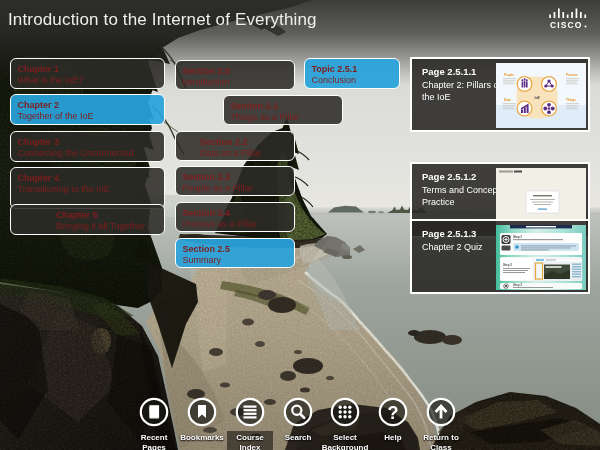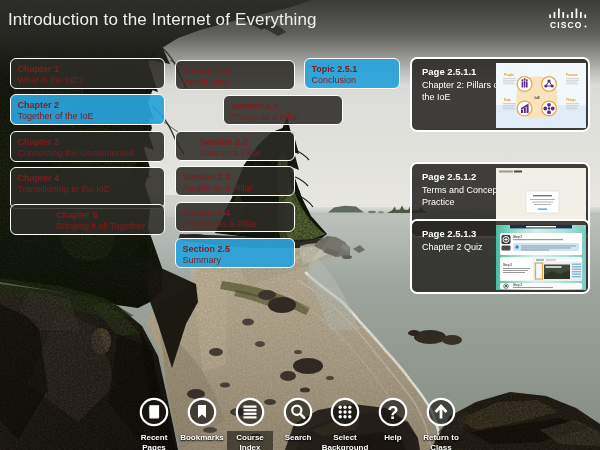--- a/index.html
+++ b/index.html
@@ -2,21 +2,21 @@
 <html><head><meta charset="utf-8"><style>
 html,body{margin:0;padding:0;}
 #stage{position:relative;width:600px;height:450px;overflow:hidden;font-family:"Liberation Sans",sans-serif;background:#ddddd9;-webkit-font-smoothing:antialiased;will-change:transform;transform:translateZ(0);}
 #bg{position:absolute;left:0;top:0;}
 #hdr{position:absolute;left:0;top:0;width:600px;height:85px;background:linear-gradient(to bottom,rgba(48,48,46,.92) 0%,rgba(48,48,46,.70) 40%,rgba(48,48,46,.40) 65%,rgba(48,48,46,.15) 85%,rgba(48,48,46,0) 100%);}
 #title{position:absolute;left:8px;top:9.5px;color:#eeeeec;font-size:17px;letter-spacing:.15px;}
 .bx{position:absolute;box-sizing:border-box;border:1.5px solid #fff;border-radius:6px;background:rgba(44,43,39,.88);color:#7f1d1d;padding:5px 0 0 6.5px;}
 .bx b{display:block;font-size:9px;line-height:10.5px;font-weight:bold;}
 .bx span{display:block;font-size:9px;line-height:10.5px;}
 .blue{background:rgba(41,163,218,.93);}
-.pg{position:absolute;box-sizing:border-box;border:2px solid #fff;border-radius:7px;background:rgba(40,39,36,.88);color:#fff;}
+.pg{position:absolute;box-sizing:border-box;border:2px solid #fff;border-radius:1px;background:rgba(40,39,36,.88);color:#fff;}
 .pg b{display:block;font-size:9.5px;line-height:11px;margin:7px 0 3px 10px;font-weight:bold;}
 .pg span{display:block;font-size:9px;line-height:11.5px;margin-left:10px;width:80px;}
 .thumb{position:absolute;left:84px;top:4px;width:90px;height:65px;}
 .tool{position:absolute;width:96px;text-align:center;color:#fff;}
 .tool .lbl{margin-top:2px;font-size:8px;font-weight:bold;line-height:9.5px;text-shadow:0 1px 1.5px rgba(0,0,0,.9),0 0 2px rgba(0,0,0,.55);}
 </style></head><body>
 <div id="stage">
 <svg id="bg" width="600" height="450" viewBox="0 0 600 450">
 <defs>
 <linearGradient id="sky" x1="0" y1="0" x2="0" y2="1">

